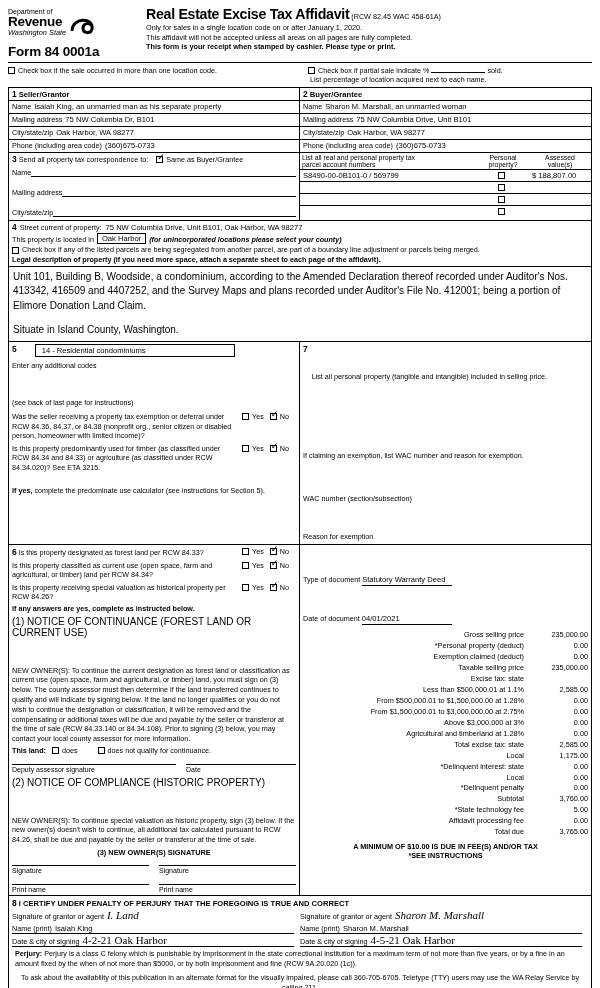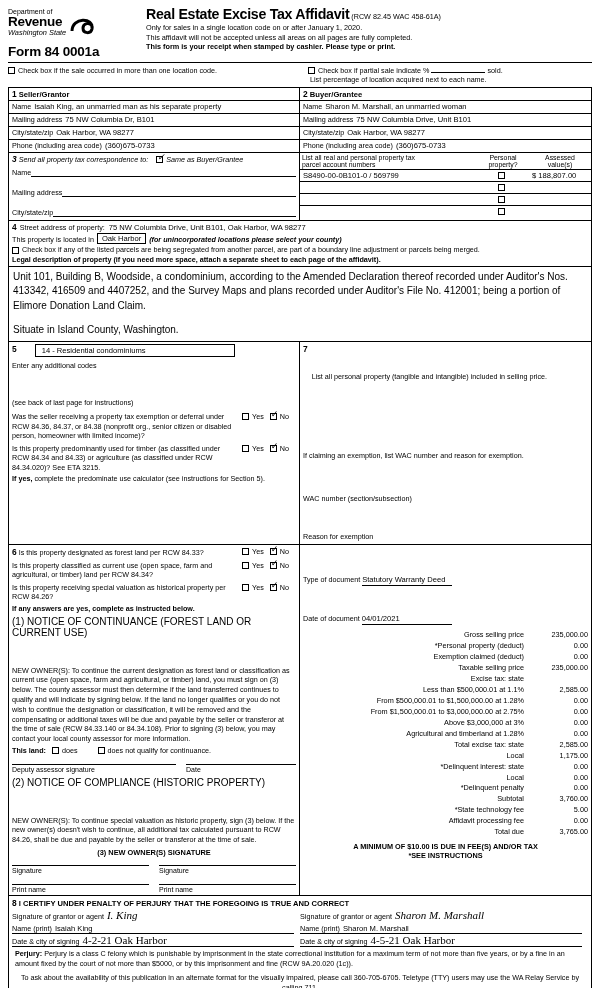--- a/index.html
+++ b/index.html
@@ -57,21 +57,21 @@
   .party-head { font-size: 7.6px; font-weight: bold; padding: 1px 3px; }
   .party-row { display: flex; align-items: flex-end; padding: 1.5px 3px 1.5px 3px; border-top: 1px solid #000; }
   .party-row.first { border-top: 1px solid #000; }
   .lbl { white-space: nowrap; font-size: 7.2px; }
   .val { flex: 1; padding-left: 3px; font-size: 7.6px; }
 
   
   .s3 { display: flex; border: 1px solid #000; border-top: none; }
   .s3-left { width: 50%; border-right: 1px solid #000; }
   .s3-right { width: 50%; }
-  .s3-head { padding: 1px 3px; font-size: 7.2px; font-style: italic; }
+  .s3-head { padding: 1px 3px; font-size: 7.2px; }
   .s3-line { display: flex; align-items: flex-end; padding: 2px 3px; }
   .tbl-head { display: flex; font-size: 6.9px; font-weight: normal; text-align: center; }
   .th1 { flex: 1; padding: 1px 2px; }
   .th2 { width: 52px; padding: 1px 2px; }
   .th3 { width: 62px; padding: 1px 2px; }
   .tbl-row { display: flex; font-size: 7.4px; }
   .td1 { flex: 1; padding: 1px 3px; border-top: 1px solid #000; }
   .td2 { width: 52px; padding: 1px 3px; text-align: center; border-top: 1px solid #000; }
   .td3 { width: 62px; padding: 1px 3px; border-top: 1px solid #000; }
 
@@ -275,21 +275,21 @@
         <div class="td1 typed">&nbsp;</div>
         <div class="td2"><span class="chkbox sm"></span></div>
         <div class="td3 typed">&nbsp;</div>
       </div>
     </div>
   </div>
 
   <div class="s4">
     <div class="line">
       <span class="sec-num">4</span>
-      <span class="lbl" style="margin-left:3px;">Street address of property:</span>
+      <span class="lbl" style="margin-left:3px;">Street current of property:</span>
       <span class="typed" style="margin-left:4px;">75 NW Columbia Drive, Unit B101, Oak Harbor, WA 98277</span>
     </div>
     <div class="line">
       <span class="lbl">This property is located in</span>
       <span class="box-inline">Oak Harbor</span>
       <span class="lbl" style="font-style:italic;font-weight:bold;">(for unincorporated locations please select your county)</span>
     </div>
     <div class="line">
       <span class="chkbox"></span>
         <span class="lbl">Check box if any of the listed parcels are being segregated from another parcel, are part of a boundary line adjustment or parcels being merged.</span>
@@ -320,21 +320,21 @@
         </div>
       </div>
       <div style="height:3px;"></div>
       <div class="qline">
         <div class="qtext">Is this property predominantly used for timber (as classified under RCW 84.34 and 84.33) or agriculture (as classified under RCW 84.34.020)? See ETA 3215.</div>
         <div class="qyn">
           <span class="chkbox"></span><span>Yes</span>
           <span class="chkbox chk-x" style="margin-left:4px;"></span><span>No</span>
         </div>
       </div>
-      <div class="small" style="margin-top:2px;">
+      <div class="small" style="margin-top:14px;">
         <b>If yes,</b>
         <span>complete the predominate use calculator (see instructions for Section 5).</span>
       </div>
     </div>
 
     <div class="s7">
       <div style="display:flex;">
         <span class="sec-num">7</span>
         <span class="small" style="margin-left:4px;">List all personal property (tangible and intangible) included in selling price.</span>
       </div>
@@ -493,21 +493,21 @@
 
   <div class="s8">
     <div class="s8-head">
       <span class="sec-num">8</span>
       <span>I CERTIFY UNDER PENALTY OF PERJURY THAT THE FOREGOING IS TRUE AND CORRECT</span>
     </div>
     <div class="s8cols">
       <div class="s8col">
         <div class="s8row" style="border-bottom:none;">
           <span class="s8lbl">Signature of grantor or agent</span>
-          <span class="s8val cursive">I. King</span>
+          <span class="s8val cursive">I. Land</span>
         </div>
         <div class="s8row">
           <span class="s8lbl">Name (print)</span>
           <span class="s8val typed">Isaiah King</span>
         </div>
         <div class="s8row">
           <span class="s8lbl">Date &amp; city of signing</span>
           <span class="s8val pen">4-2-21 Oak Harbor</span>
         </div>
       </div>
@@ -521,21 +521,21 @@
           <span class="s8val typed">Sharon M. Marshall</span>
         </div>
         <div class="s8row">
           <span class="s8lbl">Date &amp; city of signing</span>
           <span class="s8val pen">4-5-21 Oak Harbor</span>
         </div>
       </div>
     </div>
     <div class="perjury">
       <b>Perjury:</b>
-      <span>Perjury is a class C felony which is punishable by imprisonment in the state correctional institution for a maximum term of not more than five years, or by a fine in an amount fixed by the court of not more than $5000, or by this imprisonment and fine (RCW 9A.20.020 (1c)).</span>
+      <span>Perjury is a class C felony which is punishable by imprisonment in the state correctional institution for a maximum term of not more than five years, or by a fine in an amount fixed by the when of not more than $5000, or by both imprisonment and fine (RCW 9A.20.020 (1c)).</span>
     </div>
     <div class="perjury" style="text-align:center;">To ask about the availability of this publication in an alternate format for the visually impaired, please call 360-705-6705. Teletype (TTY) users may use the WA Relay Service by calling 711.</div>
   </div>
 
   <div class="footer">
     <div class="row">
       <div style="width:170px;">
         <div>REV 84 0001a (11/06/2020)</div>
         <div style="margin-top:8px;">
           <span>Escrow No.:</span>

